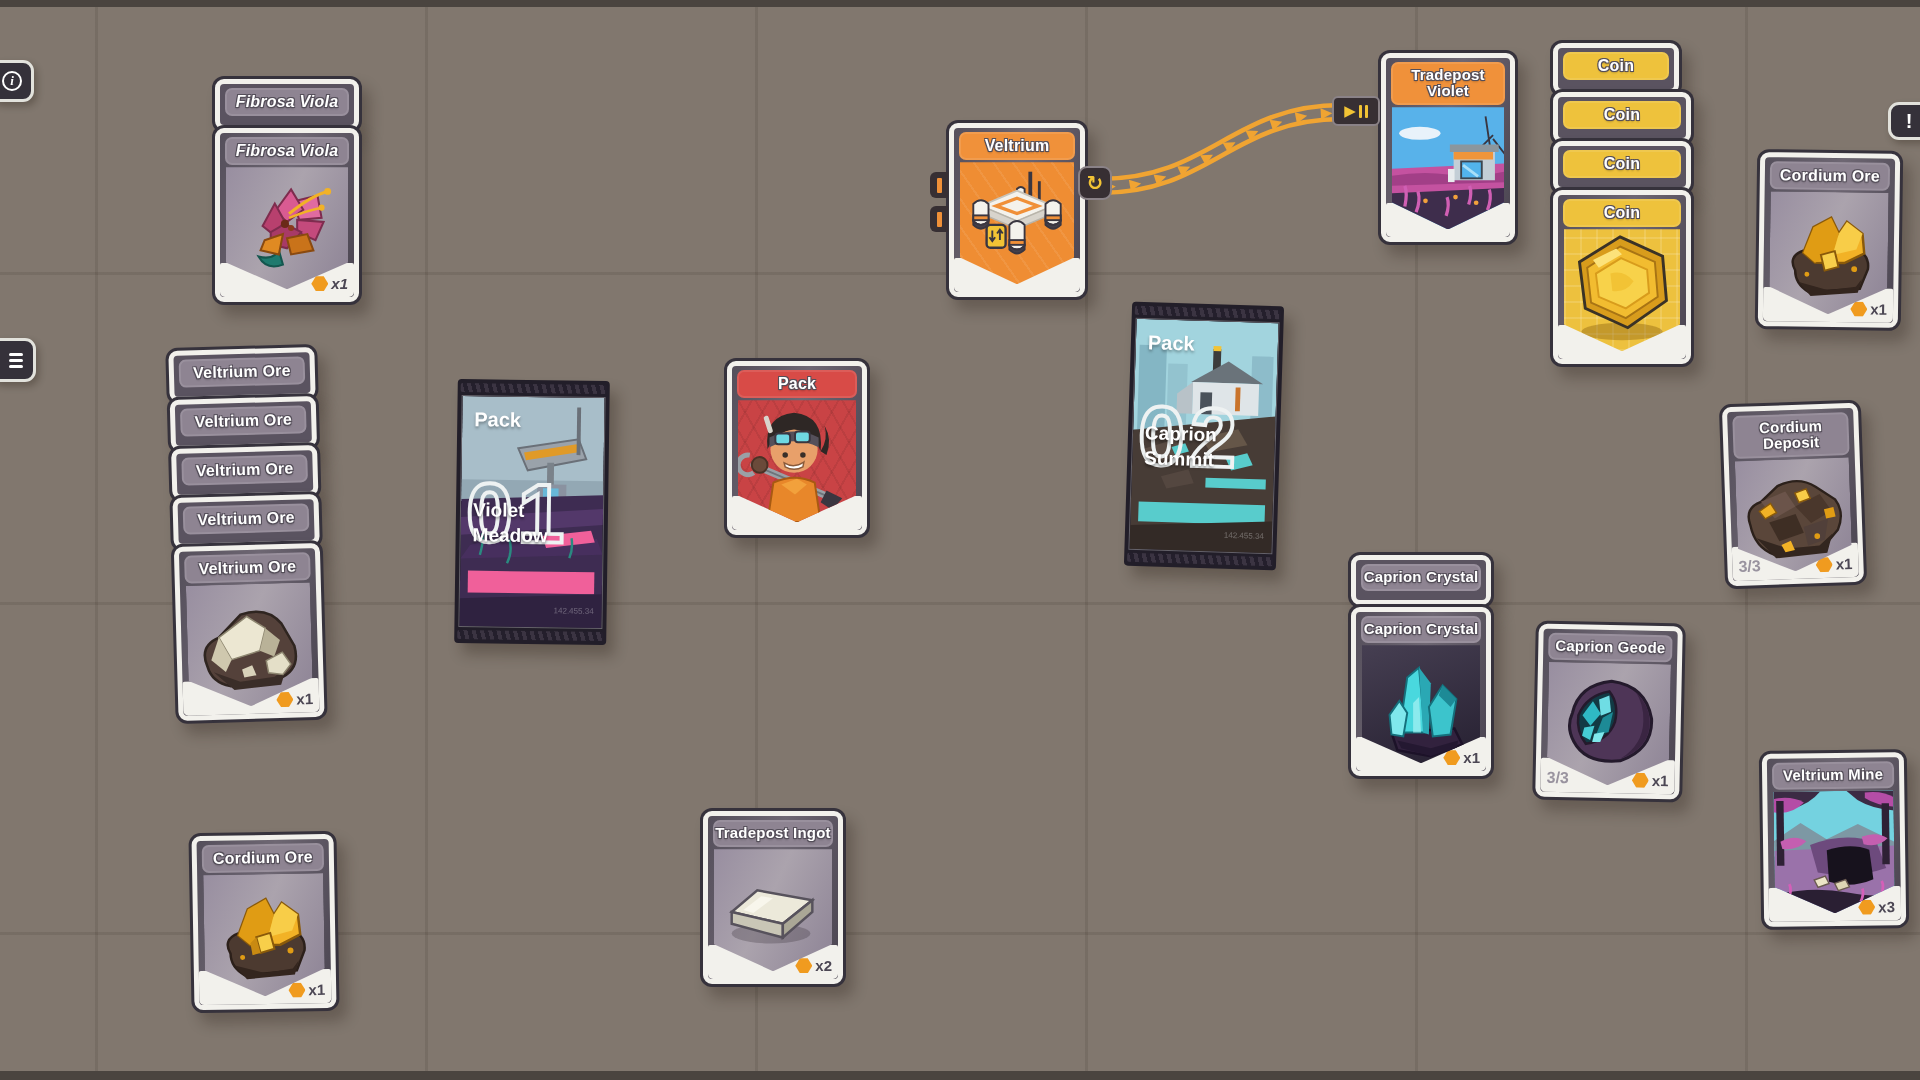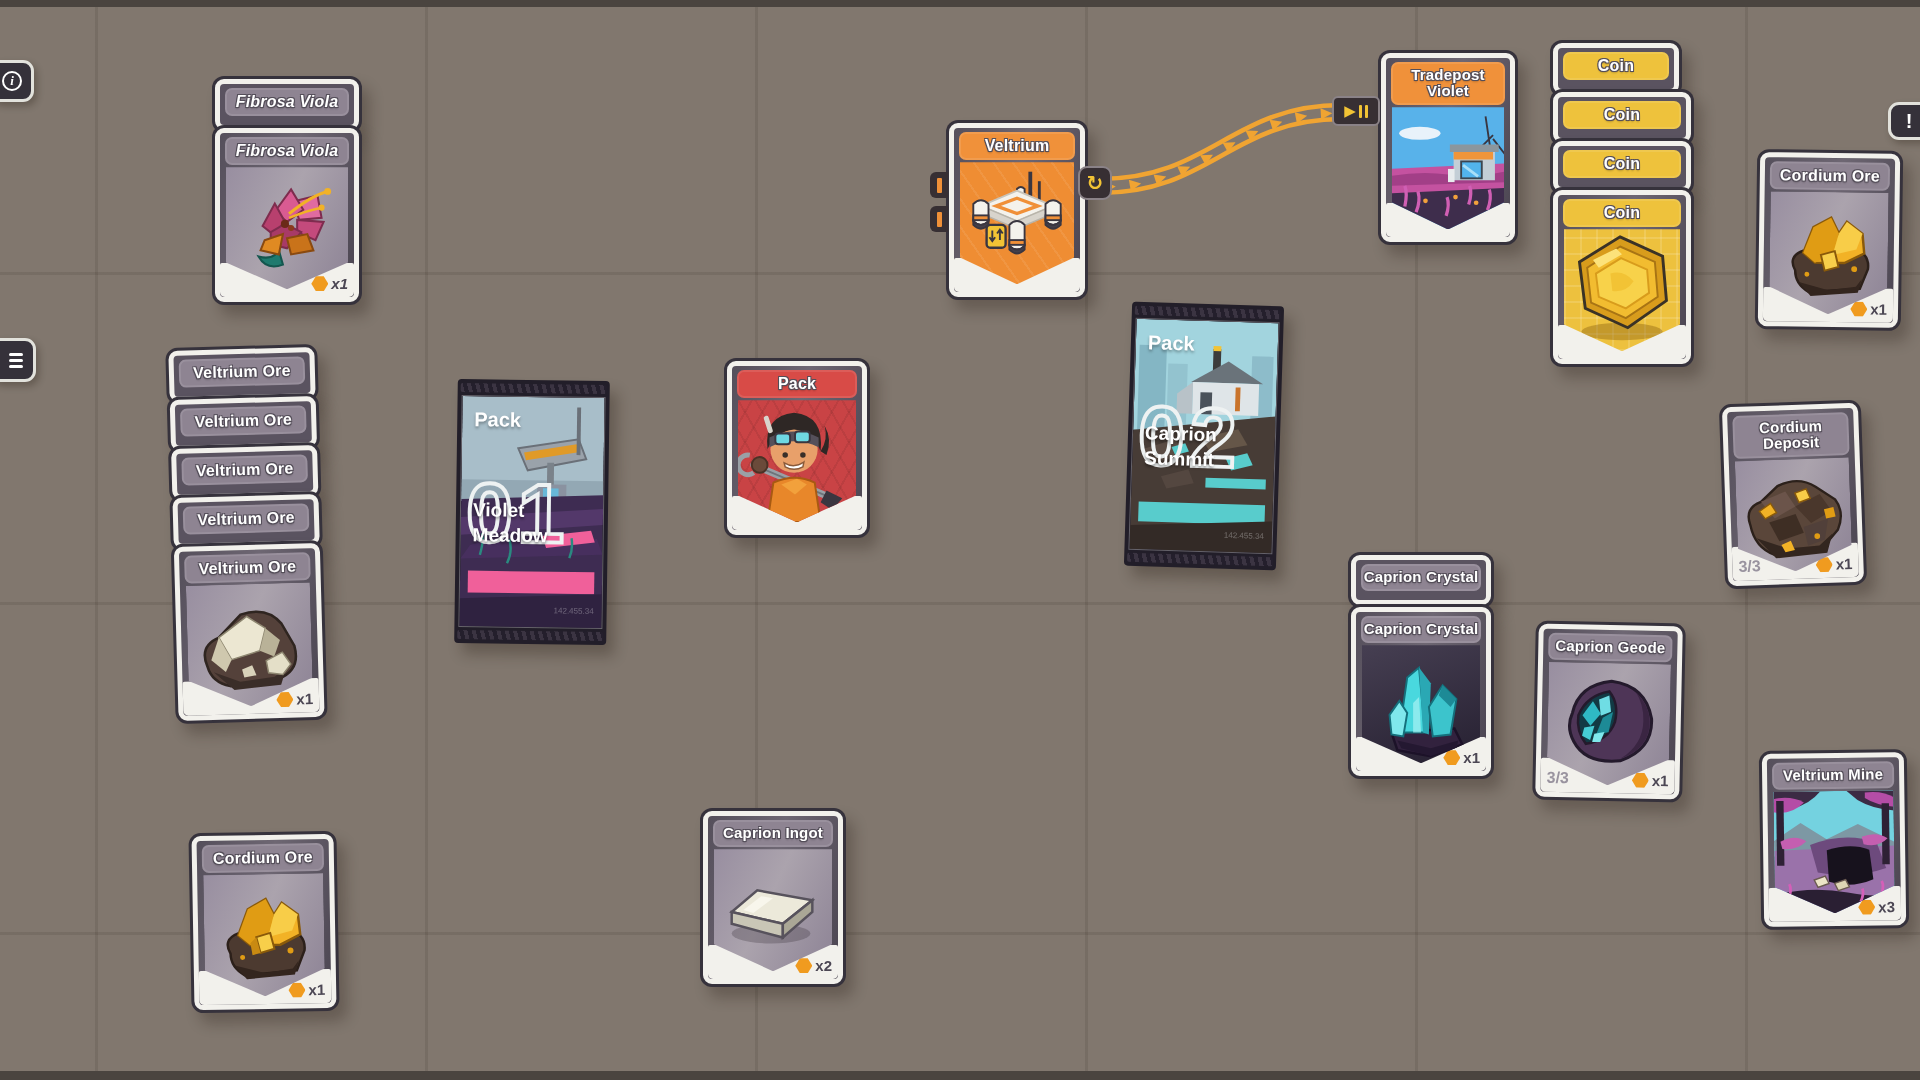--- a/index.html
+++ b/index.html
@@ -274,21 +274,21 @@
           </svg>
         </div>
         <div class="foot"></div>
       </div>
     </div>
   </div>
 
   <div class="card" style="left:700px;top:808px;width:146px;">
     <div class="frame">
       <div class="body">
-        <div class="plate plate-gray plate-sm"><span>Caprion Ingot</span></div>
+        <div class="plate plate-gray plate-sm"><span>Tradepost Ingot</span></div>
         <div class="art art-gray">
           <svg viewBox="0 0 120 120" preserveAspectRatio="xMidYMid meet">
             <ellipse cx="58" cy="84" rx="40" ry="10" fill="rgba(40,30,40,.25)"></ellipse>
             <path d="M18 62 L44 40 L100 50 L70 74 Z" fill="#ece9da" stroke="#57525c" stroke-width="2.5"></path>
             <path d="M18 62 L70 74 L70 88 L18 74 Z" fill="#c9c6b6" stroke="#57525c" stroke-width="2.5"></path>
             <path d="M70 74 L100 50 L100 62 L70 88 Z" fill="#aaa796" stroke="#57525c" stroke-width="2.5"></path>
             <path d="M30 60 L48 46 L60 48 L40 63 Z" fill="#f8f6ec"></path>
           </svg>
         </div>
         <div class="foot">

